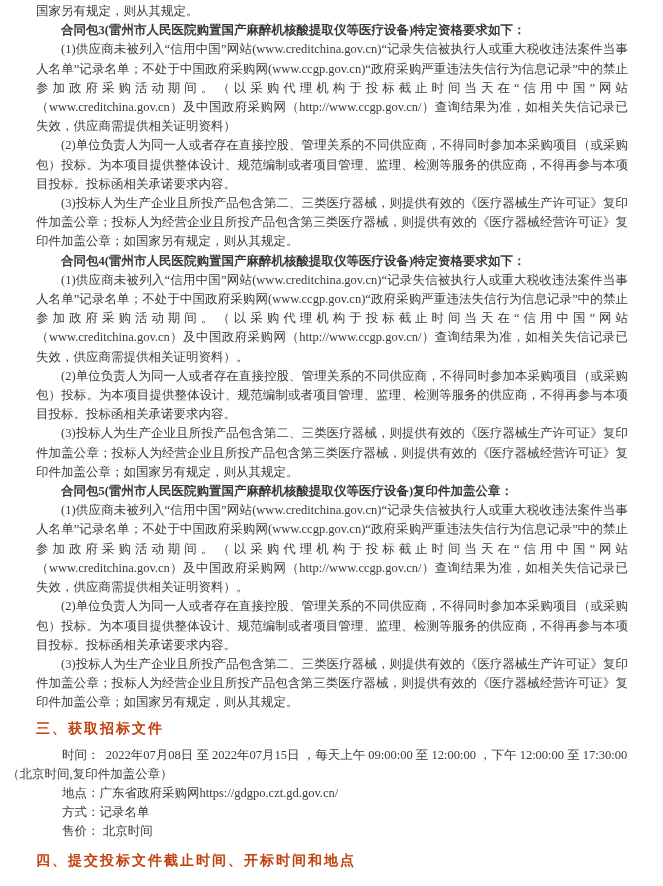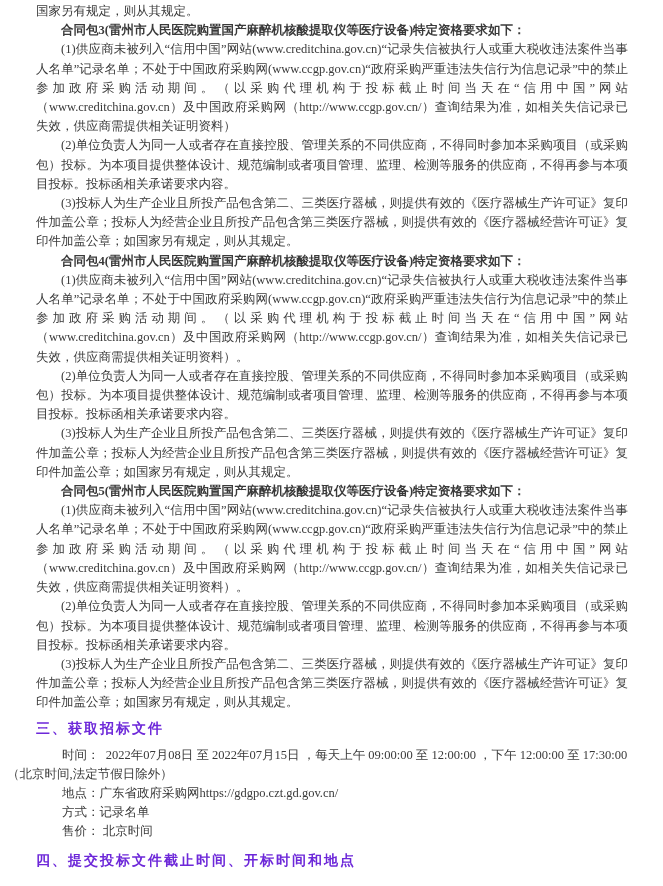--- a/index.html
+++ b/index.html
@@ -28,21 +28,21 @@
     line-height: 19.2px;
     text-align: justify;
     text-justify: inter-ideograph;
   }
   .indent { text-indent: 2em; }
   .bold { font-weight: bold; }
   h2.section-heading {
     font-size: 14px;
     font-weight: bold;
     letter-spacing: 2px;
-    color: #6d28d9;
+    color: #c2410c;
     margin: 7px 0 8px 0;
   }
   h2.section-heading.second { margin-top: 11px; }
   .detail {
     margin-left: 26px !important;
     font-weight: normal;
     text-align: left;
     line-height: 19px !important;
     white-space: pre-wrap;
   }
@@ -65,30 +65,30 @@
   </div>
 
   <div>
     <p class="indent bold">合同包4(雷州市人民医院购置国产麻醉机核酸提取仪等医疗设备)特定资格要求如下：</p>
     <p class="indent">(1)供应商未被列入“信用中国”网站(www.creditchina.gov.cn)“记录失信被执行人或重大税收违法案件当事人名单”记录名单；不处于中国政府采购网(www.ccgp.gov.cn)“政府采购严重违法失信行为信息记录”中的禁止参加政府采购活动期间。（以采购代理机构于投标截止时间当天在“信用中国”网站（www.creditchina.gov.cn）及中国政府采购网（http://www.ccgp.gov.cn/）查询结果为准，如相关失信记录已失效，供应商需提供相关证明资料）。</p>
     <p class="indent">(2)单位负责人为同一人或者存在直接控股、管理关系的不同供应商，不得同时参加本采购项目（或采购包）投标。为本项目提供整体设计、规范编制或者项目管理、监理、检测等服务的供应商，不得再参与本项目投标。投标函相关承诺要求内容。</p>
     <p class="indent">(3)投标人为生产企业且所投产品包含第二、三类医疗器械，则提供有效的《医疗器械生产许可证》复印件加盖公章；投标人为经营企业且所投产品包含第三类医疗器械，则提供有效的《医疗器械经营许可证》复印件加盖公章；如国家另有规定，则从其规定。</p>
   </div>
 
   <div>
-    <p class="indent bold">合同包5(雷州市人民医院购置国产麻醉机核酸提取仪等医疗设备)特定资格要求如下：</p>
+    <p class="indent bold">合同包5(雷州市人民医院购置国产麻醉机核酸提取仪等医疗设备)复印件加盖公章：</p>
     <p class="indent">(1)供应商未被列入“信用中国”网站(www.creditchina.gov.cn)“记录失信被执行人或重大税收违法案件当事人名单”记录名单；不处于中国政府采购网(www.ccgp.gov.cn)“政府采购严重违法失信行为信息记录”中的禁止参加政府采购活动期间。（以采购代理机构于投标截止时间当天在“信用中国”网站（www.creditchina.gov.cn）及中国政府采购网（http://www.ccgp.gov.cn/）查询结果为准，如相关失信记录已失效，供应商需提供相关证明资料）。</p>
     <p class="indent">(2)单位负责人为同一人或者存在直接控股、管理关系的不同供应商，不得同时参加本采购项目（或采购包）投标。为本项目提供整体设计、规范编制或者项目管理、监理、检测等服务的供应商，不得再参与本项目投标。投标函相关承诺要求内容。</p>
     <p class="indent">(3)投标人为生产企业且所投产品包含第二、三类医疗器械，则提供有效的《医疗器械生产许可证》复印件加盖公章；投标人为经营企业且所投产品包含第三类医疗器械，则提供有效的《医疗器械经营许可证》复印件加盖公章；如国家另有规定，则从其规定。</p>
   </div>
 
   <div>
     <h2 class="section-heading">三、获取招标文件</h2>
     <p class="detail">时间：  2022年07月08日 至 2022年07月15日 ，每天上午 09:00:00 至 12:00:00 ，下午 12:00:00 至 17:30:00</p>
-    <p class="detail note">（北京时间,法定节假日除外）</p>
+    <p class="detail note">（北京时间,复印件加盖公章）</p>
     <p class="detail">地点：广东省政府采购网https://gdgpo.czt.gd.gov.cn/</p>
     <p class="detail">方式：记录名单</p>
     <p class="detail">售价： 北京时间</p>
   </div>
 
   <div>
     <h2 class="section-heading second">四、提交投标文件截止时间、开标时间和地点</h2>
 
   </div>
 

